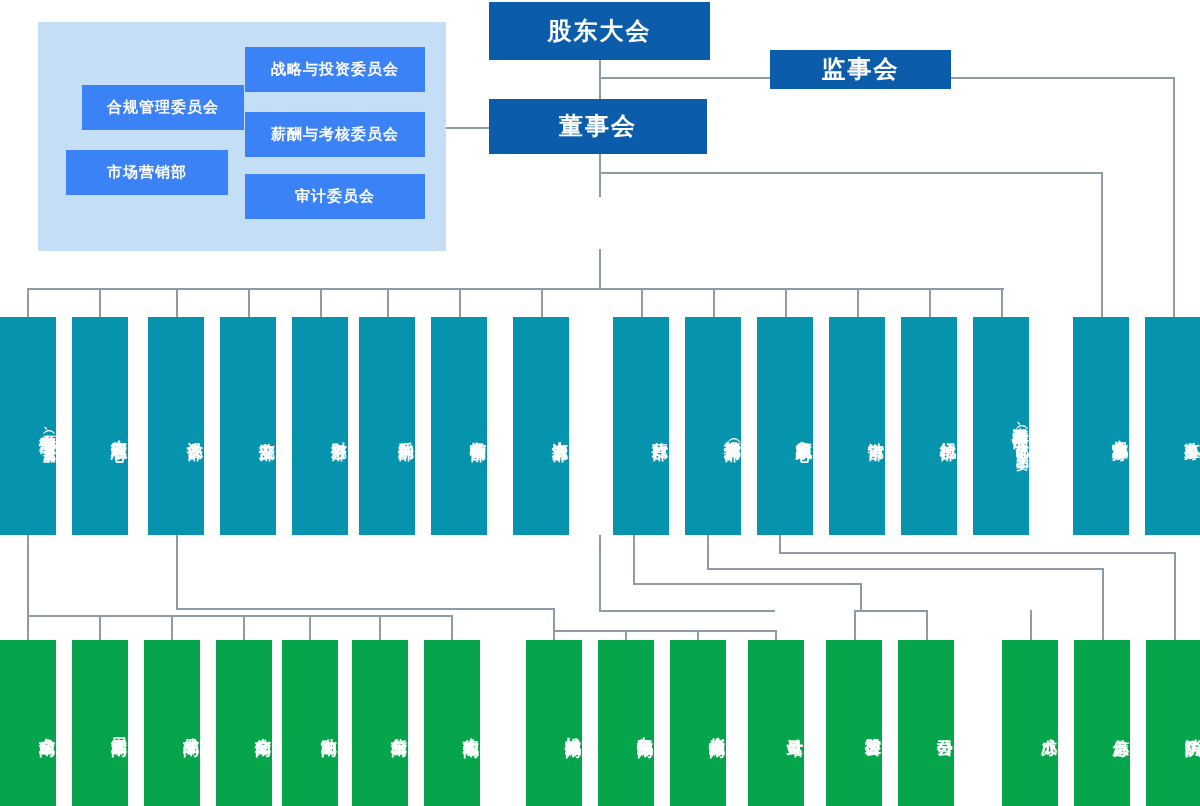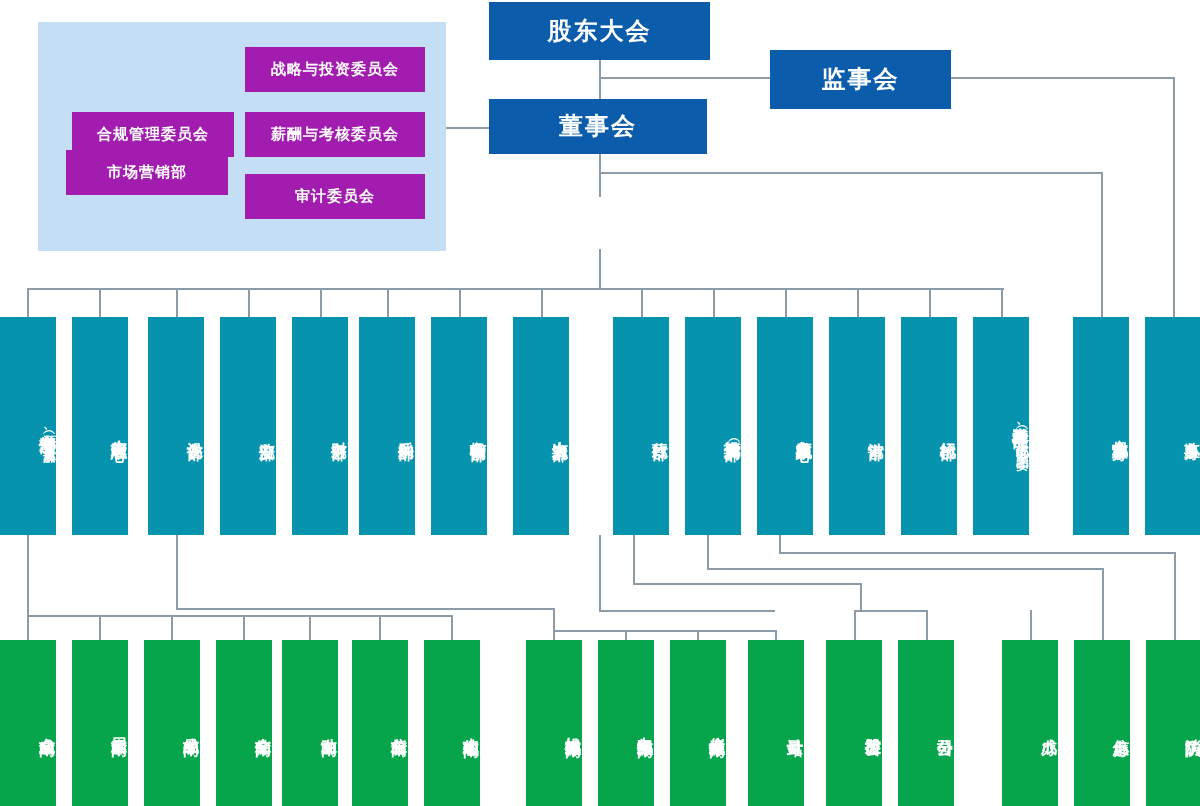--- a/index.html
+++ b/index.html
@@ -19,21 +19,21 @@
     justify-content:center;
     color:#ffffff;
     font-weight:bold;
     text-align:center;
     line-height:1.12;
     z-index:5;
   }
   .box.blue  { background:#0B5CAA; }
   .box.teal  { background:#0593AE; }
   .box.green { background:#06A44B; }
-  .box.purple{ background:#a21caf;text-align:right; }
+  .box.purple{ background:#3b82f6;text-align:right; }
 
   .top-label { font-size:24px; letter-spacing:2px; }
   .comm-label{ font-size:15px; letter-spacing:1px; }
 
   
   .vbox {
     writing-mode:vertical-rl;
     text-orientation:upright;
     align-items:flex-start;
     justify-content:center;
@@ -138,30 +138,30 @@
   <div class="ln v" style="left:1102px; top:568px; height:72px;"></div>
 
   <div class="ln v" style="left:779px; top:535px; height:17px;"></div>
   <div class="ln h" style="left:779px; top:552px; width:397px;"></div>
   <div class="ln v" style="left:1174px; top:552px; height:88px;"></div>
 
   <div class="ln v" style="left:1030px; top:610px; height:30px;"></div>
 
   <div class="panel" style="left:38px; top:22px; width:408px; height:229px;"></div>
 
-  <div class="box purple comm-label" style="left:72px; top:85px; width:162px; height:45px;margin-top:27px;">合规管理委员会</div>
+  <div class="box purple comm-label" style="left:82px; top:85px; width:162px; height:45px;">合规管理委员会</div>
   <div class="box purple comm-label" style="left:66px; top:150px; width:162px; height:45px;">市场营销部</div>
 
   <div class="box purple comm-label" style="left:245px; top:47px; width:180px; height:45px;">战略与投资委员会</div>
   <div class="box purple comm-label" style="left:245px; top:112px; width:180px; height:45px;">薪酬与考核委员会</div>
   <div class="box purple comm-label" style="left:245px; top:174px; width:180px; height:45px;">审计委员会</div>
 
   <div class="box blue top-label" style="left:489px; top:2px; width:221px; height:58px;">股东大会</div>
 
-  <div class="box blue top-label" style="left:770px; top:50px; width:181px; height:59px;">监事会</div>
+  <div class="box blue top-label" style="left:770px; top:50px; width:181px; height:39px;">监事会</div>
 
   <div class="box blue top-label" style="left:489px; top:99px; width:218px; height:55px;">董事会</div>
 
 
   <div class="box teal vbox" style="left:0px; top:317px; width:56px; height:218px;">
     <span class="vrow">
       <span>生产部</span>
       <span class="sub">（能源部、质量部）</span>
     </span>
   </div>

